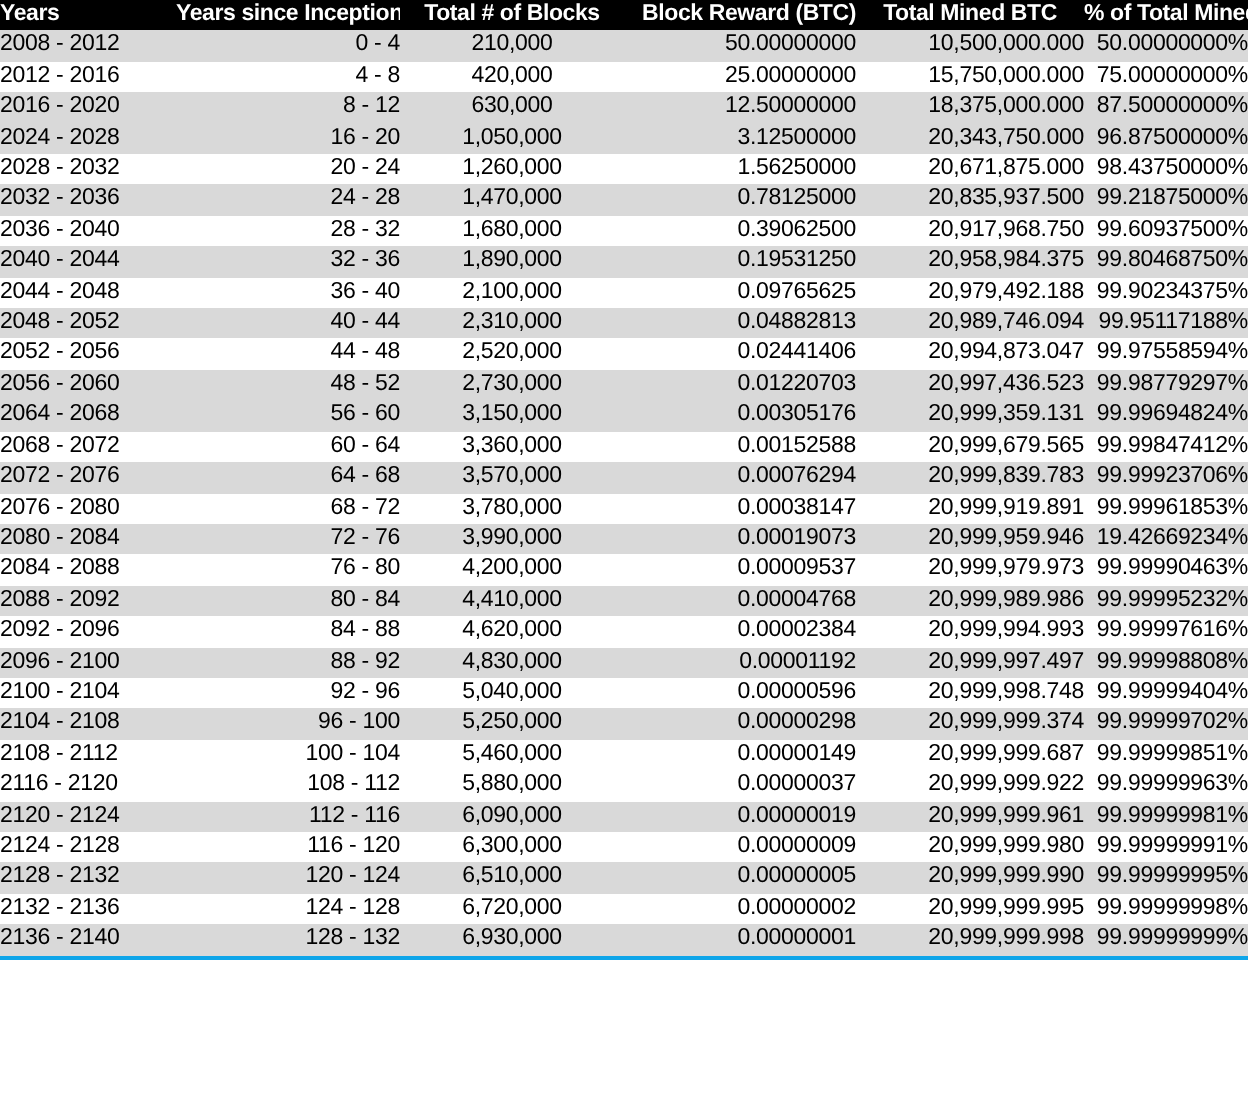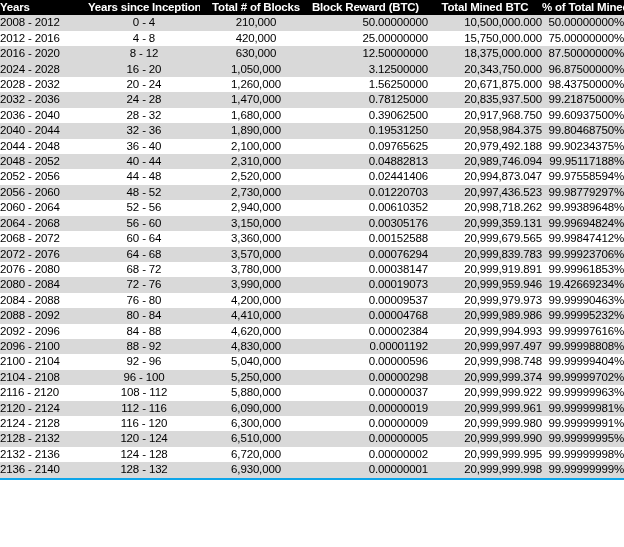--- a/index.html
+++ b/index.html
@@ -43,27 +43,27 @@
   tbody td {
     color: #000000;
     font-size: 11.4px;
     letter-spacing: -0.15px;
     vertical-align: middle;
   }
   tbody tr:last-child td {
     border-bottom: 2px solid #0ea5e9;
   }
   .c-years      { width: 88px;  text-align: left;   padding-left: 4px; }
-  .c-since      { width: 112px; text-align: center; }
+  .c-since      { width: 112px; text-align: right; }
   .c-blocks     { width: 112px; text-align: center; }
   .c-reward     { width: 116px; text-align: right;  padding-right: 24px; }
   .c-mined      { width: 114px; text-align: right;  padding-right: 14px; }
   .c-pct        { width: 82px;  text-align: right;  padding-right: 3px; }
   thead .c-years  { padding-left: 0; }
-  thead .c-reward { text-align: left; padding-right: 0; }
+  thead .c-reward { text-align: right; padding-right: 0; }
   thead .c-mined  { text-align: center; padding-right: 0; }
   thead .c-pct    { text-align: center; padding-right: 0; }
 </style>
 </head>
 <body>
 
 <table id="btc-table">
   <thead>
     <tr>
         <th class="c-years">Years</th>
@@ -164,28 +164,20 @@
         <td class="c-pct">99.97558594%</td>
       </tr>
       <tr class="band-shade">
         <td class="c-years">2056 - 2060</td>
         <td class="c-since">48 - 52</td>
         <td class="c-blocks">2,730,000</td>
         <td class="c-reward">0.01220703</td>
         <td class="c-mined">20,997,436.523</td>
         <td class="c-pct">99.98779297%</td>
       </tr>
-      <tr class="band-plain">
-        <td class="c-years">2060 - 2064</td>
-        <td class="c-since">52 - 56</td>
-        <td class="c-blocks">2,940,000</td>
-        <td class="c-reward">0.00610352</td>
-        <td class="c-mined">20,998,718.262</td>
-        <td class="c-pct">99.99389648%</td>
-      </tr>
       <tr class="band-shade">
         <td class="c-years">2064 - 2068</td>
         <td class="c-since">56 - 60</td>
         <td class="c-blocks">3,150,000</td>
         <td class="c-reward">0.00305176</td>
         <td class="c-mined">20,999,359.131</td>
         <td class="c-pct">99.99694824%</td>
       </tr>
       <tr class="band-plain">
         <td class="c-years">2068 - 2072</td>
@@ -261,20 +253,28 @@
       </tr>
       <tr class="band-shade">
         <td class="c-years">2104 - 2108</td>
         <td class="c-since">96 - 100</td>
         <td class="c-blocks">5,250,000</td>
         <td class="c-reward">0.00000298</td>
         <td class="c-mined">20,999,999.374</td>
         <td class="c-pct">99.99999702%</td>
       </tr>
       <tr class="band-plain">
+        <td class="c-years">2108 - 2112</td>
+        <td class="c-since">100 - 104</td>
+        <td class="c-blocks">5,460,000</td>
+        <td class="c-reward">0.00000149</td>
+        <td class="c-mined">20,999,999.687</td>
+        <td class="c-pct">99.99999851%</td>
+      </tr>
+      <tr class="band-plain">
         <td class="c-years">2116 - 2120</td>
         <td class="c-since">108 - 112</td>
         <td class="c-blocks">5,880,000</td>
         <td class="c-reward">0.00000037</td>
         <td class="c-mined">20,999,999.922</td>
         <td class="c-pct">99.99999963%</td>
       </tr>
       <tr class="band-shade">
         <td class="c-years">2120 - 2124</td>
         <td class="c-since">112 - 116</td>

